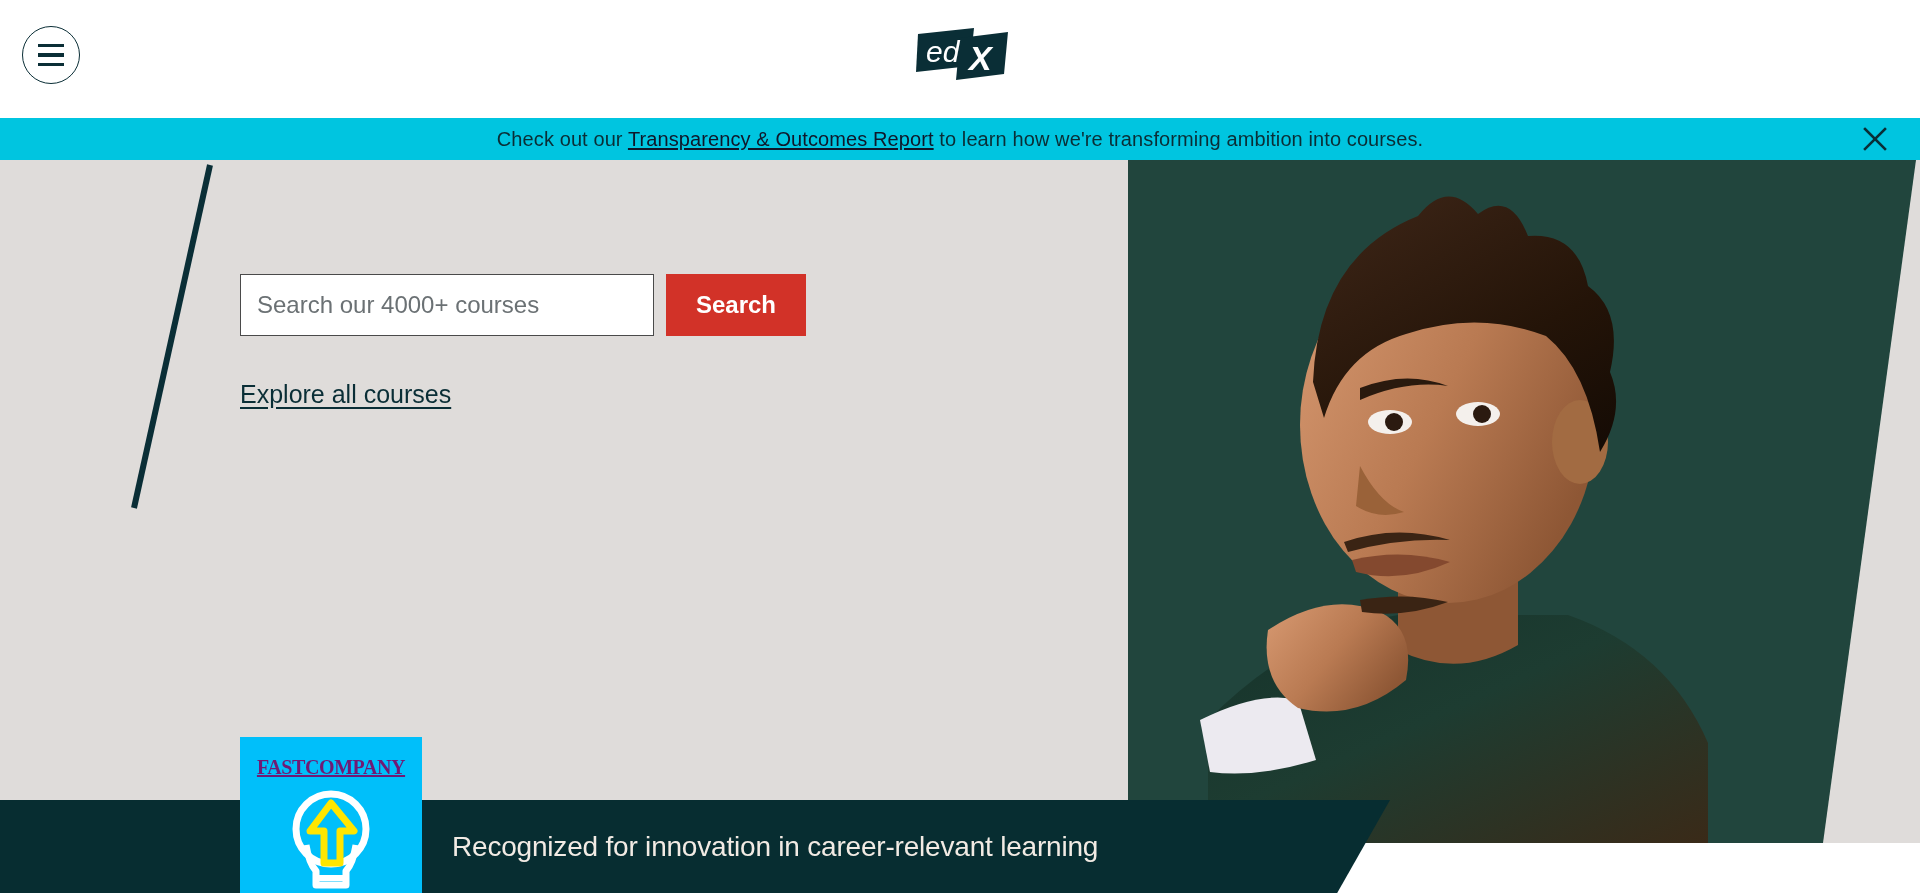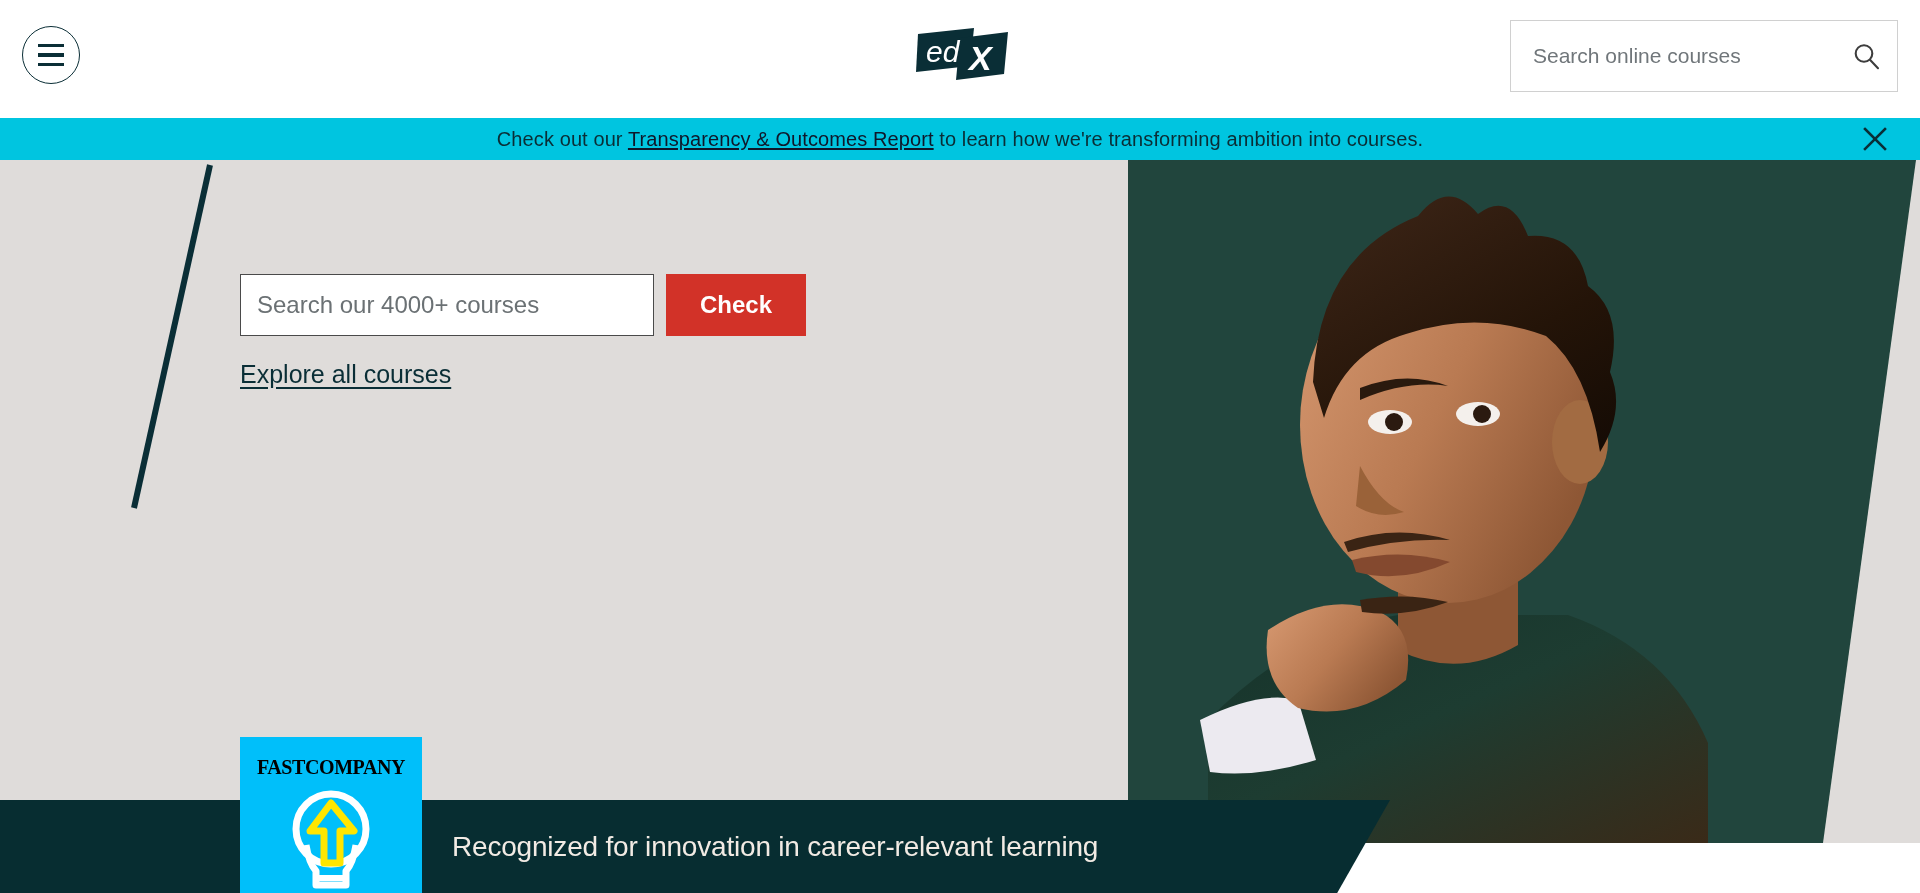--- a/index.html
+++ b/index.html
@@ -200,21 +200,21 @@
     background: #d23228;
     color: #ffffff;
     border: none;
     font-size: 24px;
     font-weight: bold;
     font-family: "Liberation Sans", sans-serif;
     cursor: pointer;
   }
   .explore-link {
     display: inline-block;
-    margin-top: 24px;
+    margin-top: 44px;
     font-size: 25px;
     color: #0a2e36;
     text-decoration: underline;
     text-underline-offset: 4px;
     cursor: pointer;
   }
 
   
   .award-banner {
     position: absolute;
@@ -244,22 +244,23 @@
     background: #00bffa;
     overflow: hidden;
     z-index: 5;
   }
   .fc-badge .fc-word {
     text-align: center;
     font-family: "Liberation Serif", serif;
     font-size: 20px;
     font-weight: bold;
     letter-spacing: -0.4px;
-    color: #000000;
+    color: #701a75;
     margin-top: 19px;
+    text-decoration: underline;
   }
   .fc-bulb {
     display: block;
     margin: 4px auto 0;
   }
 </style>
 </head>
 <body>
 
 <div class="header">
@@ -272,29 +273,20 @@
 
   <div class="logo">
     <svg width="92" height="56" viewBox="0 0 92 56" xmlns="http://www.w3.org/2000/svg" aria-hidden="true">
       <polygon points="2,10 58,4 54,42 0,48" fill="#0a2e36"></polygon>
       <polygon points="44,14 92,8 88,50 40,56" fill="#0a2e36"></polygon>
       <text x="10" y="38" font-family="Liberation Sans, sans-serif" font-size="30" font-style="italic" fill="#ffffff">ed</text>
       <text x="53" y="46" font-family="Liberation Sans, sans-serif" font-size="34" font-weight="bold" font-style="italic" fill="#ffffff">X</text>
     </svg>
   </div>
 
-  <div class="header-search">
-    <input type="text" placeholder="Search online courses" value="" style="">
-    <div class="search-ico">
-      <svg width="30" height="30" viewBox="0 0 30 30" xmlns="http://www.w3.org/2000/svg" aria-hidden="true">
-        <circle cx="13" cy="12.5" r="8.3" stroke="#3d3d3d" stroke-width="2.1" fill="none"></circle>
-        <line x1="19.2" y1="19" x2="27" y2="27.2" stroke="#3d3d3d" stroke-width="2.1" stroke-linecap="round"></line>
-      </svg>
-    </div>
-  </div>
 </div>
 
 <div class="promo-banner">
   <div class="promo-text">
     <span>Check out our </span><a href="#">Transparency &amp; Outcomes Report</a><span> to learn how we're transforming ambition into courses.</span>
   </div>
   <div class="promo-close">
     <svg width="26" height="26" viewBox="0 0 26 26" xmlns="http://www.w3.org/2000/svg" aria-hidden="true">
       <line x1="3" y1="3" x2="23" y2="23" stroke="#0a2e36" stroke-width="2.6" stroke-linecap="square"></line>
       <line x1="23" y1="3" x2="3" y2="23" stroke="#0a2e36" stroke-width="2.6" stroke-linecap="square"></line>
@@ -361,21 +353,21 @@
   <div class="hero-slash">
     <svg width="110" height="360" viewBox="0 0 110 360" xmlns="http://www.w3.org/2000/svg" aria-hidden="true">
       <line x1="82" y1="5" x2="6" y2="348" stroke="#0a2e36" stroke-width="6"></line>
     </svg>
   </div>
 
   <div class="hero-content">
 
     <div class="hero-search-row">
       <input class="hero-search-input" type="text" placeholder="Search our 4000+ courses" style="">
-      <button class="hero-search-btn">Check</button>
+      <button class="hero-search-btn">Search</button>
     </div>
 
     <a class="explore-link" href="#">Explore all courses</a>
   </div>
 </div>
 
 <div class="award-banner">
   <div class="award-text">Recognized for innovation in career-relevant learning</div>
 </div>
 

